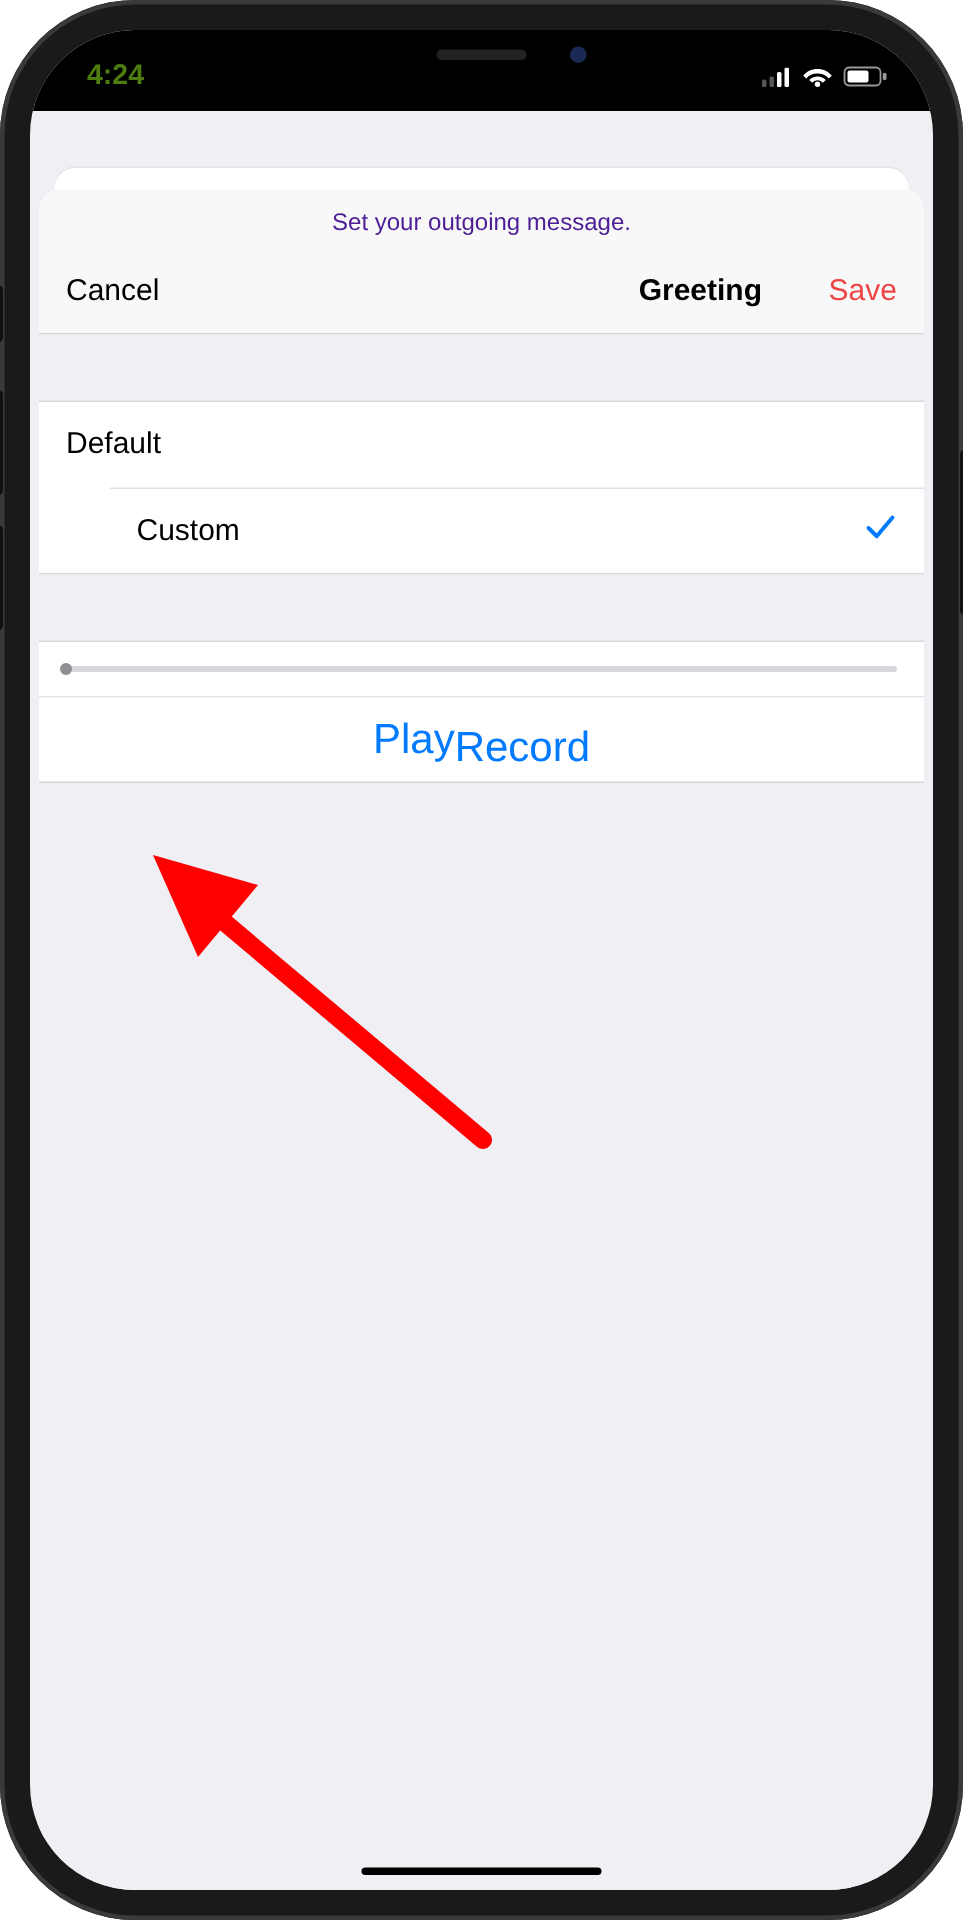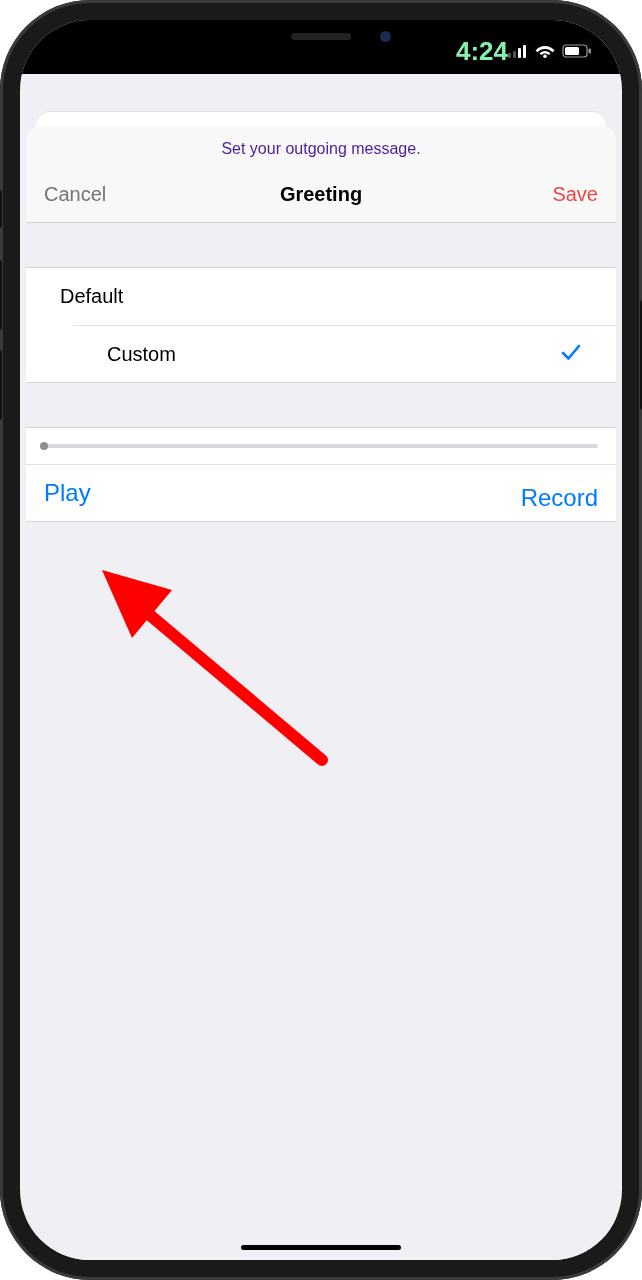--- a/index.html
+++ b/index.html
@@ -41,24 +41,24 @@
     position:absolute; top:13px; left:50%; transform:translateX(-50%);
     width:60px; height:7px; background:#222; border-radius:4px;
   }
   .notch .cam {
     position:absolute; top:11px; right:60px;
     width:11px; height:11px; background:#1a2a55; border-radius:50%;
     box-shadow:0 0 0 2px #000;
   }
   .statusbar {
     position:absolute; top:0; left:0; right:0; height:54px;
-    background:#000; color:#86efac;
-    display:flex; justify-content:flex-end; align-items:center;
+    background:#000; color:#4d7c0f;
+    display:flex; justify-content:space-between; align-items:center;
     padding:8px 30px 0 38px;
-    font-size:26px; font-weight:600; z-index:40;
+    font-size:19px; font-weight:600; z-index:40;
   }
   .status-right { display:flex; align-items:center; gap:7px; }
   .status-right svg { display:block; }
   
   .behind-card {
     position:absolute; top:92px; left:16px; right:16px; height:40px;
     background:#fff; border-radius:14px 14px 0 0;
     box-shadow:0 -1px 0 rgba(0,0,0,.05);
   }
   
@@ -76,47 +76,47 @@
     text-align:center;
     font-size:16px;
     color:#4c1d95;
     padding:14px 10px 8px;
   }
   .navrow {
     display:flex; align-items:center; justify-content:space-between;
     height:56px; padding:0 18px;
   }
   .nav-left, .nav-right { font-size:20px; min-width:90px; }
-  .nav-left { color:#737373; text-align:left; }
+  .nav-left { color:#000000; text-align:left; }
   .nav-right { color:#ef4444; text-align:right; }
-  .nav-title { font-size:20px; font-weight:700; color:#000; flex:1; text-align:center; }
+  .nav-title { font-size:20px; font-weight:700; color:#000; flex:1; text-align:right; }
   .spacer { height:44px; background:#efeff4; }
   .list { background:#fff; border-top:1px solid #d6d6da; border-bottom:1px solid #d6d6da; }
   .row {
     display:flex; justify-content:space-between; align-items:center;
-    height:57px; padding:0 34px;
+    height:57px; padding:0 18px;
     font-size:20px; color:#000;
   }
   .row + .row { border-top:1px solid #e2e2e6;margin-left:47px; }
   .check { color:#007aff; }
   .scrubber-row {
     background:#fff; border-top:1px solid #d6d6da; border-bottom:1px solid #e2e2e6;
     height:38px; display:flex; align-items:center; padding:0 18px;
   }
   .scrubber-track {
     position:relative; flex:1; height:4px; background:#d8d8dc; border-radius:2px;
   }
   .scrubber-thumb {
     position:absolute; left:0; top:50%; transform:translate(-50%,-50%);
     width:8px; height:8px; background:#8e8e93; border-radius:50%;
   }
   .action-row {
     background:#fff; border-bottom:1px solid #d6d6da;
-    display:flex; justify-content:space-between; align-items:center;
-    height:57px; padding:0 18px; font-size:24px;
+    display:flex; justify-content:center; align-items:center;
+    height:57px; padding:0 18px; font-size:28px;
   }
   .play { color:#007aff; }
   .record { color:#007aff;margin-top:10px; }
   .home-indicator {
     position:absolute; bottom:10px; left:50%; transform:translateX(-50%);
     width:160px; height:5px; background:#000; border-radius:3px; z-index:60;
   }
   
   .arrow-wrap {
     position:absolute; pointer-events:none; z-index:55;

